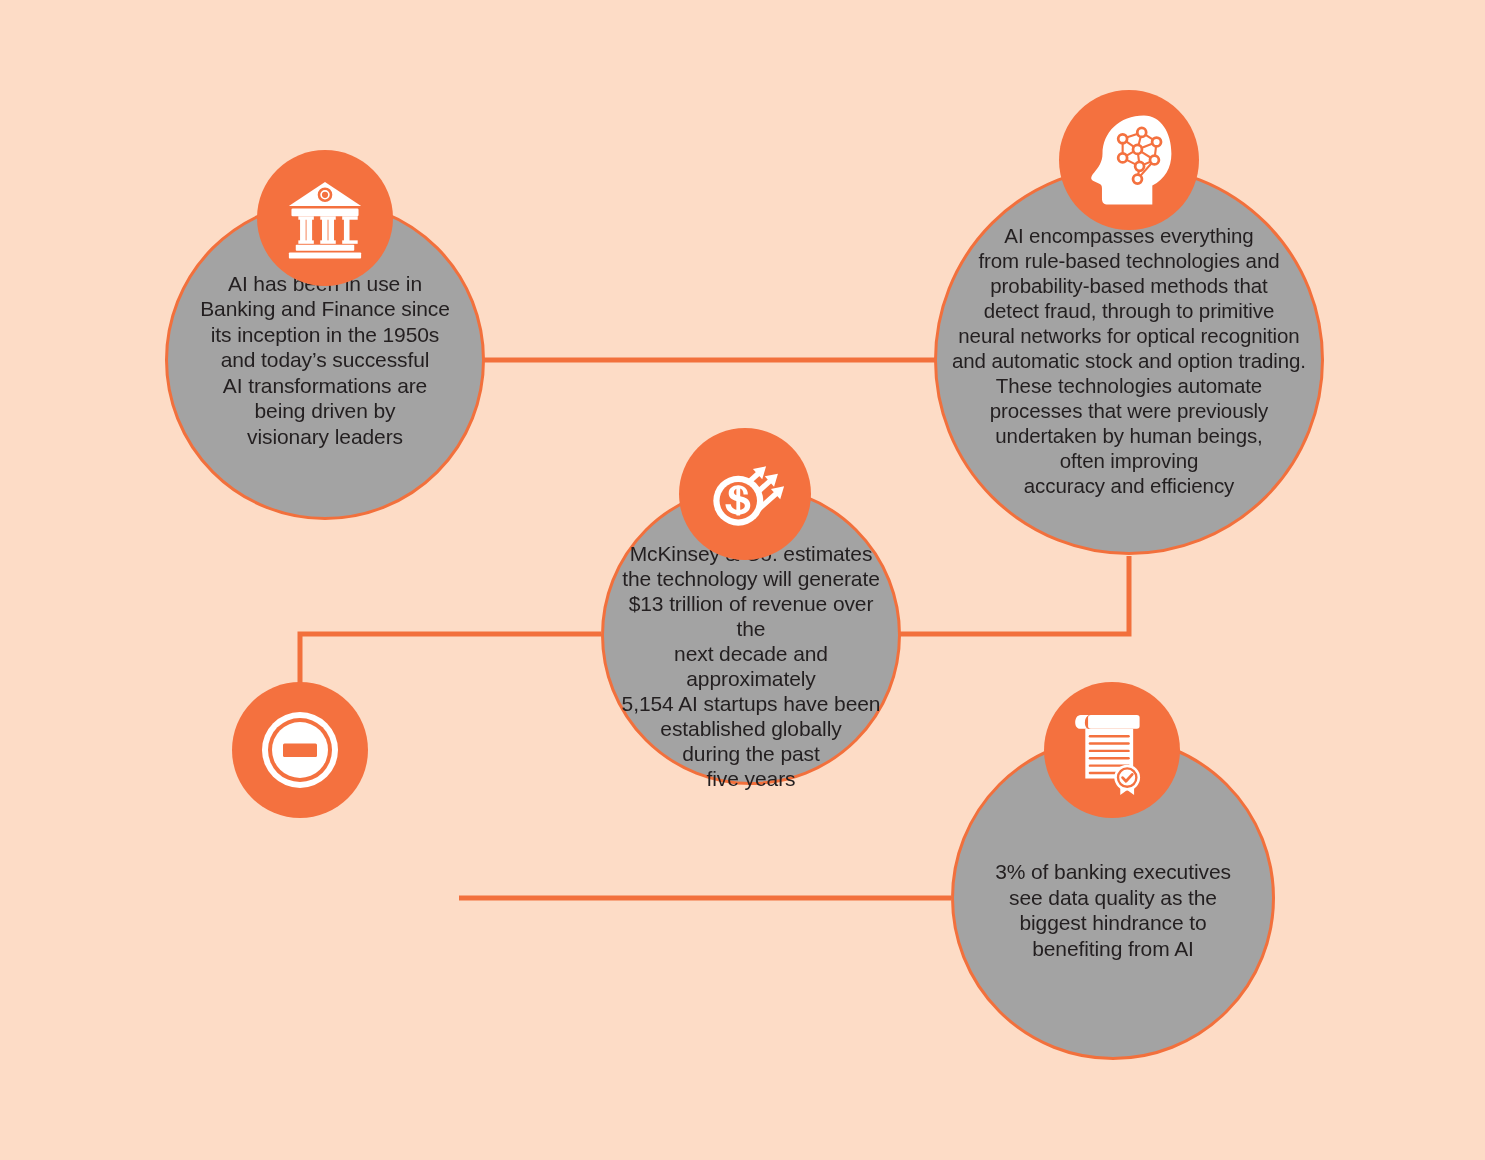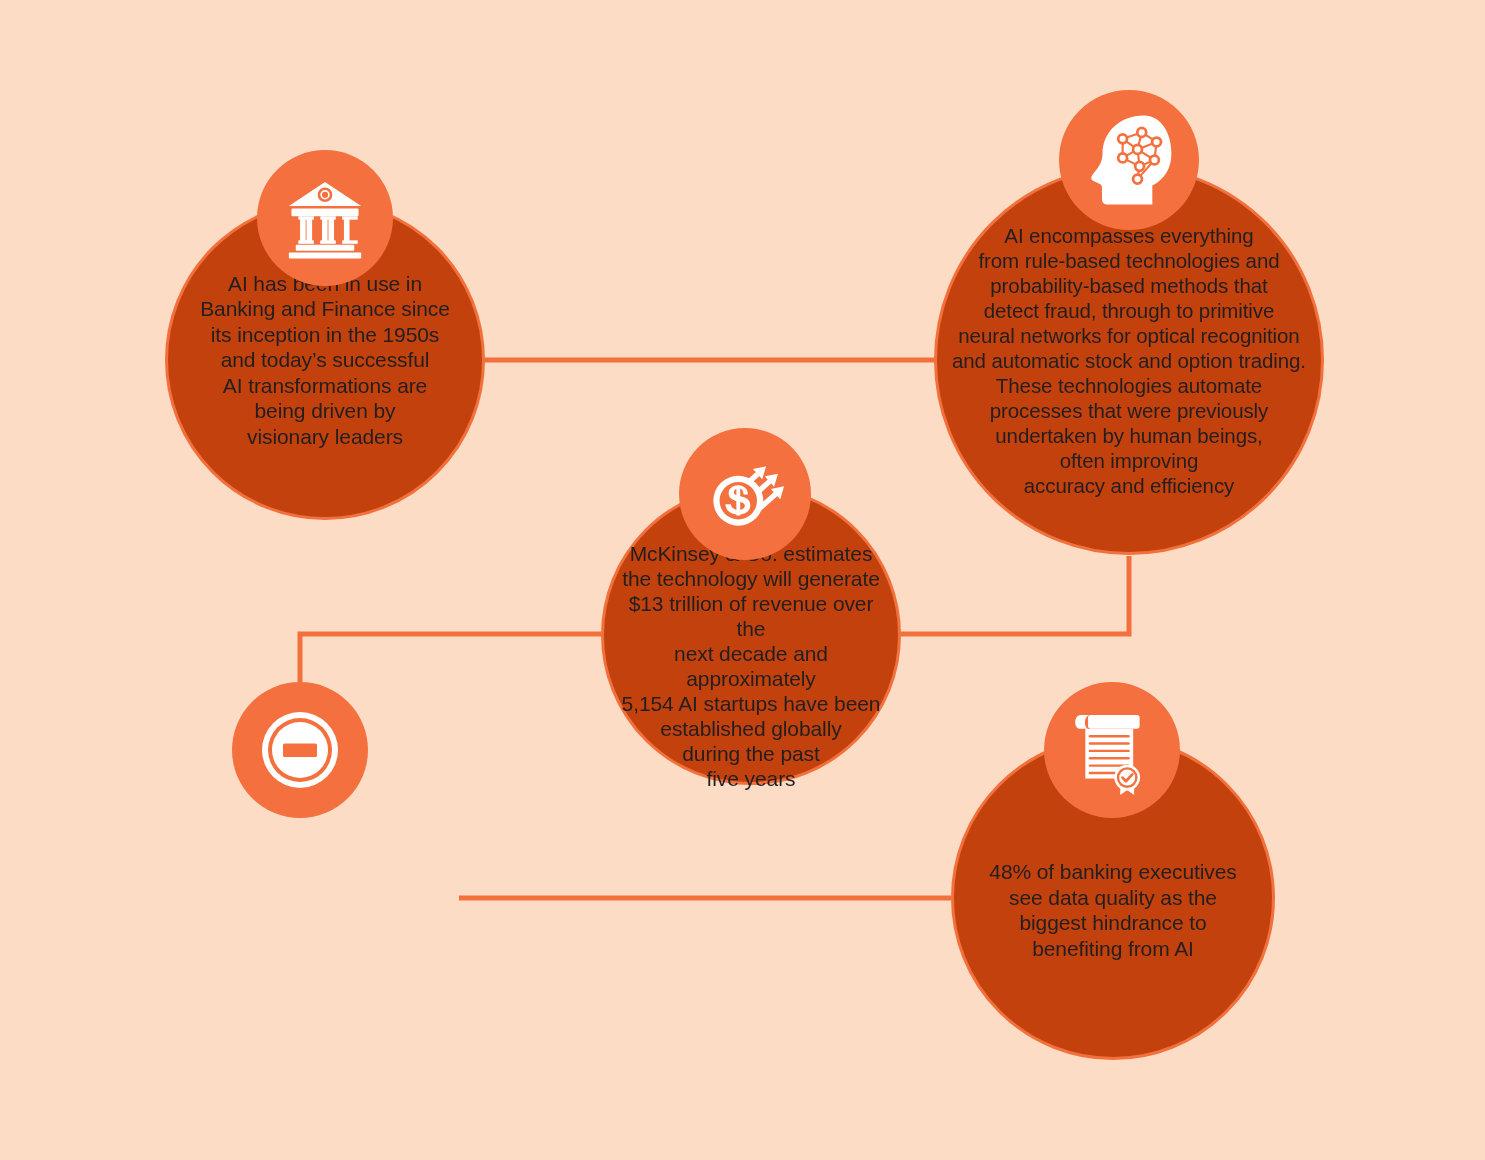--- a/index.html
+++ b/index.html
@@ -23,21 +23,21 @@
   svg.layer {
     position: absolute;
     left: 0; top: 0;
     width: 1485px;
     height: 1160px;
   }
   .node {
     position: absolute;
     box-sizing: border-box;
     border-radius: 50%;
-    background: #c2410c;
+    background: #a3a3a3;
     border: 3px solid #F2703C;
     display: flex;
     align-items: center;
     justify-content: center;
   }
   .node-text {
     text-align: center;
     color: #231F20;
     font-size: 21px;
     line-height: 25.5px;
@@ -204,21 +204,21 @@
   <div class="badge" style="left:232px; top:682px; width:136px; height:136px;">
     <svg width="100" height="100" viewBox="0 0 100 100">
       <circle cx="50" cy="50" r="38" fill="#FFFFFF"></circle>
       <circle cx="50" cy="50" r="32" fill="#F4713F"></circle>
       <circle cx="50" cy="50" r="28" fill="#FFFFFF"></circle>
       <rect x="33" y="43.5" width="34" height="13.5" rx="1.5" fill="#F4713F"></rect>
     </svg>
   </div>
 
   <div class="node" style="left:951px; top:736px; width:324px; height:324px;">
-    <div class="node-text" style="padding-top:24px;">48% of banking executives
+    <div class="node-text" style="padding-top:24px;">3% of banking executives
 see data quality as the
 biggest hindrance to
 benefiting from AI</div>
   </div>
   <div class="badge" style="left:1044px; top:682px; width:136px; height:136px;">
     <svg width="92" height="92" viewBox="0 0 100 100">
       <g fill="#FFFFFF">
 
         <path d="M16 12 C12 12 10 16 10 20 C10 24 12 27 16 27 L24 27
                  C21 25.5 20.5 22.5 20.5 20 C20.5 16.5 22 13.5 25 12 Z"></path>

